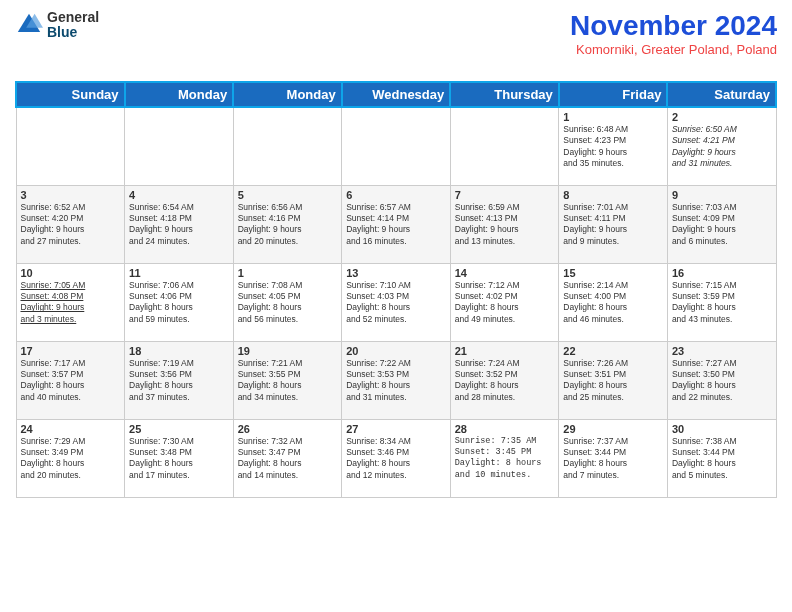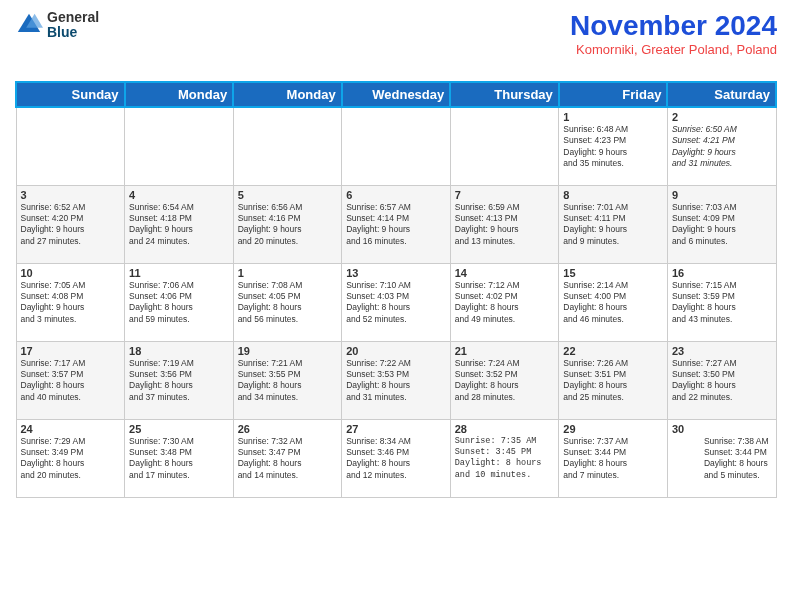--- a/index.html
+++ b/index.html
@@ -200,21 +200,21 @@
             <span class="day-num">9</span>
             <div class="day-info" style="white-space: pre-line;">Sunrise: 7:03 AM
 Sunset: 4:09 PM
 Daylight: 9 hours
 and 6 minutes.</div>
           </td>
         </tr>
         <tr>
           <td>
             <span class="day-num">10</span>
-            <div class="day-info" style="white-space: pre-line;">Sunrise: 7:05 AM
+            <div class="day-info" style="white-space: pre-line; text-decoration: underline;">Sunrise: 7:05 AM
 Sunset: 4:08 PM
 Daylight: 9 hours
 and 3 minutes.</div>
           </td>
           <td>
             <span class="day-num">11</span>
             <div class="day-info" style="white-space: pre-line;">Sunrise: 7:06 AM
 Sunset: 4:06 PM
 Daylight: 8 hours
 and 59 minutes.</div>
@@ -344,21 +344,21 @@
           </td>
           <td>
             <span class="day-num">29</span>
             <div class="day-info" style="white-space: pre-line;">Sunrise: 7:37 AM
 Sunset: 3:44 PM
 Daylight: 8 hours
 and 7 minutes.</div>
           </td>
           <td>
             <span class="day-num">30</span>
-            <div class="day-info" style="white-space: pre-line; margin-left: 32px;">Sunrise: 7:38 AM
+            <div class="day-info" style="white-space: pre-line;">Sunrise: 7:38 AM
 Sunset: 3:44 PM
 Daylight: 8 hours
 and 5 minutes.</div>
           </td>
         </tr>
       </tbody>
   </table>
 </div>
 
 </body></html>

